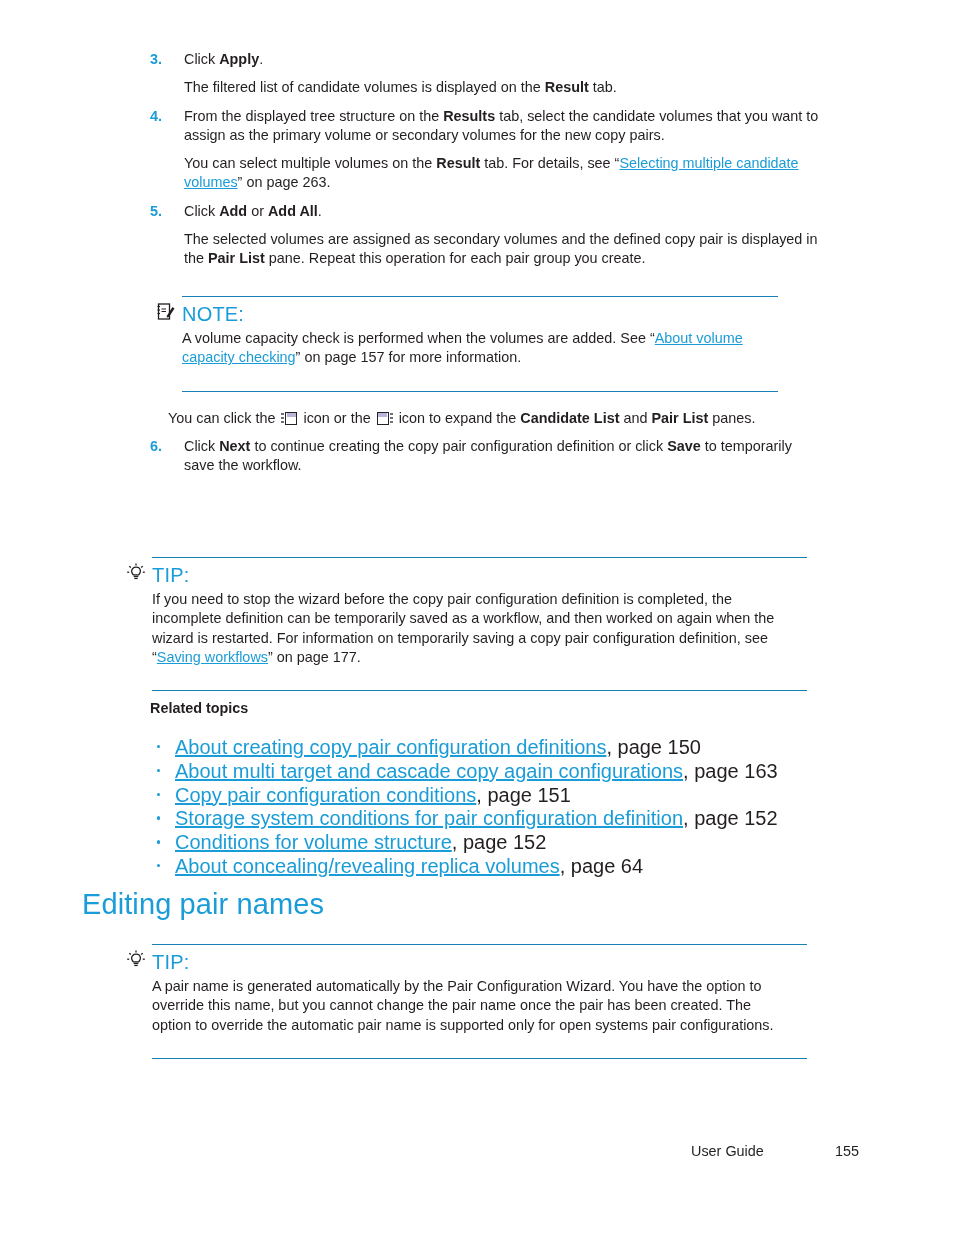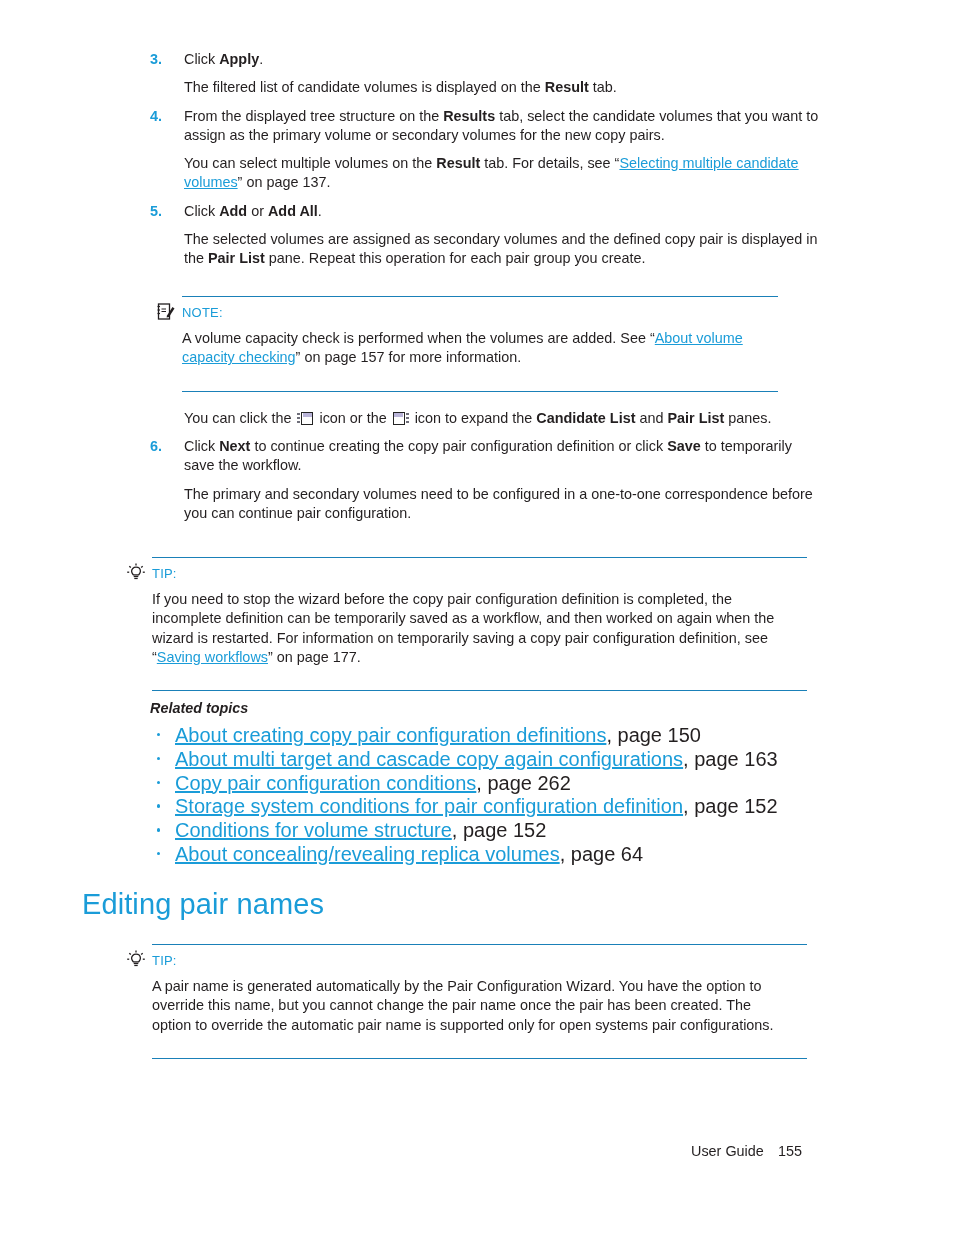--- a/index.html
+++ b/index.html
@@ -80,21 +80,21 @@
     height: 22px;
   }
   .admon-icon {
     position: absolute;
     left: -26px;
     top: 5px;
     width: 20px;
     height: 20px;
   }
   .admon-label {
-    font-size: 13px;
+    font-size: 20px;
     color: #1a9cd8;
     letter-spacing: 0.2px;
   }
   .admon-body {
     padding-top: 4px;
     padding-bottom: 14px;
   }
 
   
   .panel-icon {
@@ -140,22 +140,21 @@
   .related {
     position: absolute;
     left: 150px;
     top: 700px;
     width: 700px;
   }
   .related-title {
     font-size: 14.4px;
     font-weight: bold;
     color: #231f20;
-    margin-bottom: 8px;
-    font-style: italic;
+    margin-bottom: 20px;
   }
   .rel-item {
     position: relative;
     padding-left: 25px;
     font-size: 20px;
     line-height: 23.8px;
     color: #231f20;
   }
   .rel-bullet {
     position: absolute;
@@ -185,41 +184,41 @@
     width: 954px;
     font-size: 14.4px;
     color: #231f20;
   }
   .footer .fg-label {
     position: absolute;
     left: 691px;
   }
   .footer .fg-page {
     position: absolute;
-    left: 778px;
+    left: 835px;
   }
 </style>
 </head>
 <body>
 
 <div class="page">
 
   <div class="steps" id="steps-host">
       <div class="step">
         <div class="step-num">3.</div>
         <div class="step-body">
           <div class="para"><span>Click </span><b>Apply</b><span>.</span></div>
           <div class="para"><span>The filtered list of candidate volumes is displayed on the </span><b>Result</b><span> tab.</span></div>
         </div>
       </div>
       <div class="step">
         <div class="step-num">4.</div>
         <div class="step-body">
           <div class="para"><span>From the displayed tree structure on the </span><b>Results</b><span> tab, select the candidate volumes that you want to assign as the primary volume or secondary volumes for the new copy pairs.</span></div>
-          <div class="para"><span>You can select multiple volumes on the </span><b>Result</b><span> tab. For details, see “</span><a class="link" href="#">Selecting multiple candidate volumes</a><span>” on page 137.</span></div>
+          <div class="para"><span>You can select multiple volumes on the </span><b>Result</b><span> tab. For details, see “</span><a class="link" href="#">Selecting multiple candidate volumes</a><span>” on page 263.</span></div>
         </div>
       </div>
       <div class="step">
         <div class="step-num">5.</div>
         <div class="step-body">
           <div class="para"><span>Click </span><b>Add</b><span> or </span><b>Add All</b><span>.</span></div>
           <div class="para"><span>The selected volumes are assigned as secondary volumes and the defined copy pair is displayed in the </span><b>Pair List</b><span> pane. Repeat this operation for each pair group you create.</span></div>
         </div>
       </div>
     </div>
@@ -239,29 +238,28 @@
         </svg>
       </span>
       <span class="admon-label">NOTE:</span>
     </div>
     <div class="admon-body body-text" id="note-body-host">
         <div class="para"><span>A volume capacity check is performed when the volumes are added. See “</span><a class="link" href="#">About volume capacity checking</a><span>” on page 157 for more information.</span></div>
       </div>
     <div class="rule bottom"></div>
   </div>
 
-  <div class="body-text" style="position:absolute; left:184px; top:409px; width:660px;">
+  <div class="body-text" style="position:absolute; left:168px; top:409px; width:660px;">
     <span>You can click the </span><span class="panel-icon left"><span class="frame"></span><span class="cap"></span><span class="dots"></span></span><span> icon or the </span><span class="panel-icon right"><span class="frame"></span><span class="cap"></span><span class="dots"></span></span><span> icon to expand the </span><b>Candidate List</b><span> and </span><b>Pair List</b><span> panes.</span>
   </div>
 
   <div class="step" style="position:absolute; left:150px; top:437px; width:690px;">
     <div class="step-num">6.</div>
     <div class="step-body" id="step6-host">
         <div class="para"><span>Click </span><b>Next</b><span> to continue creating the copy pair configuration definition or click </span><b>Save</b><span> to temporarily save the workflow.</span></div>
-        <div class="para"><span>The primary and secondary volumes need to be configured in a one-to-one correspondence before you can continue pair configuration.</span></div>
       </div>
   </div>
 
   <div class="admon" style="left:152px; top:557px; width:655px;">
     <div class="rule"></div>
     <div class="admon-head">
       <span class="admon-icon">
         <svg width="20" height="20" viewBox="0 0 20 20">
           <path d="M10 4.2 C7.3 4.2 5.6 6.1 5.6 8.3 C5.6 10 6.7 11 7.4 11.9 L12.6 11.9 C13.3 11 14.4 10 14.4 8.3 C14.4 6.1 12.7 4.2 10 4.2 Z" fill="none" stroke="#231f20" stroke-width="1.3"></path>
           <rect x="7.7" y="12.8" width="4.6" height="1.3" fill="#231f20"></rect>
@@ -279,21 +277,21 @@
         <div class="para"><span>If you need to stop the wizard before the copy pair configuration definition is completed, the incomplete definition can be temporarily saved as a workflow, and then worked on again when the wizard is restarted. For information on temporarily saving a copy pair configuration definition, see “</span><a class="link" href="#">Saving workflows</a><span>” on page 177.</span></div>
       </div>
     <div class="rule bottom"></div>
   </div>
 
   <div class="related">
     <div class="related-title">Related topics</div>
     <div id="related-host">
         <div class="rel-item"><span class="rel-bullet"></span><a class="link" href="#">About creating copy pair configuration definitions</a><span>, page 150</span></div>
         <div class="rel-item"><span class="rel-bullet"></span><a class="link" href="#">About multi target and cascade copy again configurations</a><span>, page 163</span></div>
-        <div class="rel-item"><span class="rel-bullet"></span><a class="link" href="#">Copy pair configuration conditions</a><span>, page 262</span></div>
+        <div class="rel-item"><span class="rel-bullet"></span><a class="link" href="#">Copy pair configuration conditions</a><span>, page 151</span></div>
         <div class="rel-item"><span class="rel-bullet"></span><a class="link" href="#">Storage system conditions for pair configuration definition</a><span>, page 152</span></div>
         <div class="rel-item"><span class="rel-bullet"></span><a class="link" href="#">Conditions for volume structure</a><span>, page 152</span></div>
         <div class="rel-item"><span class="rel-bullet"></span><a class="link" href="#">About concealing/revealing replica volumes</a><span>, page 64</span></div>
       </div>
   </div>
 
   <div class="section-head">Editing pair names</div>
 
   <div class="admon" style="left:152px; top:944px; width:655px;">
     <div class="rule"></div>

